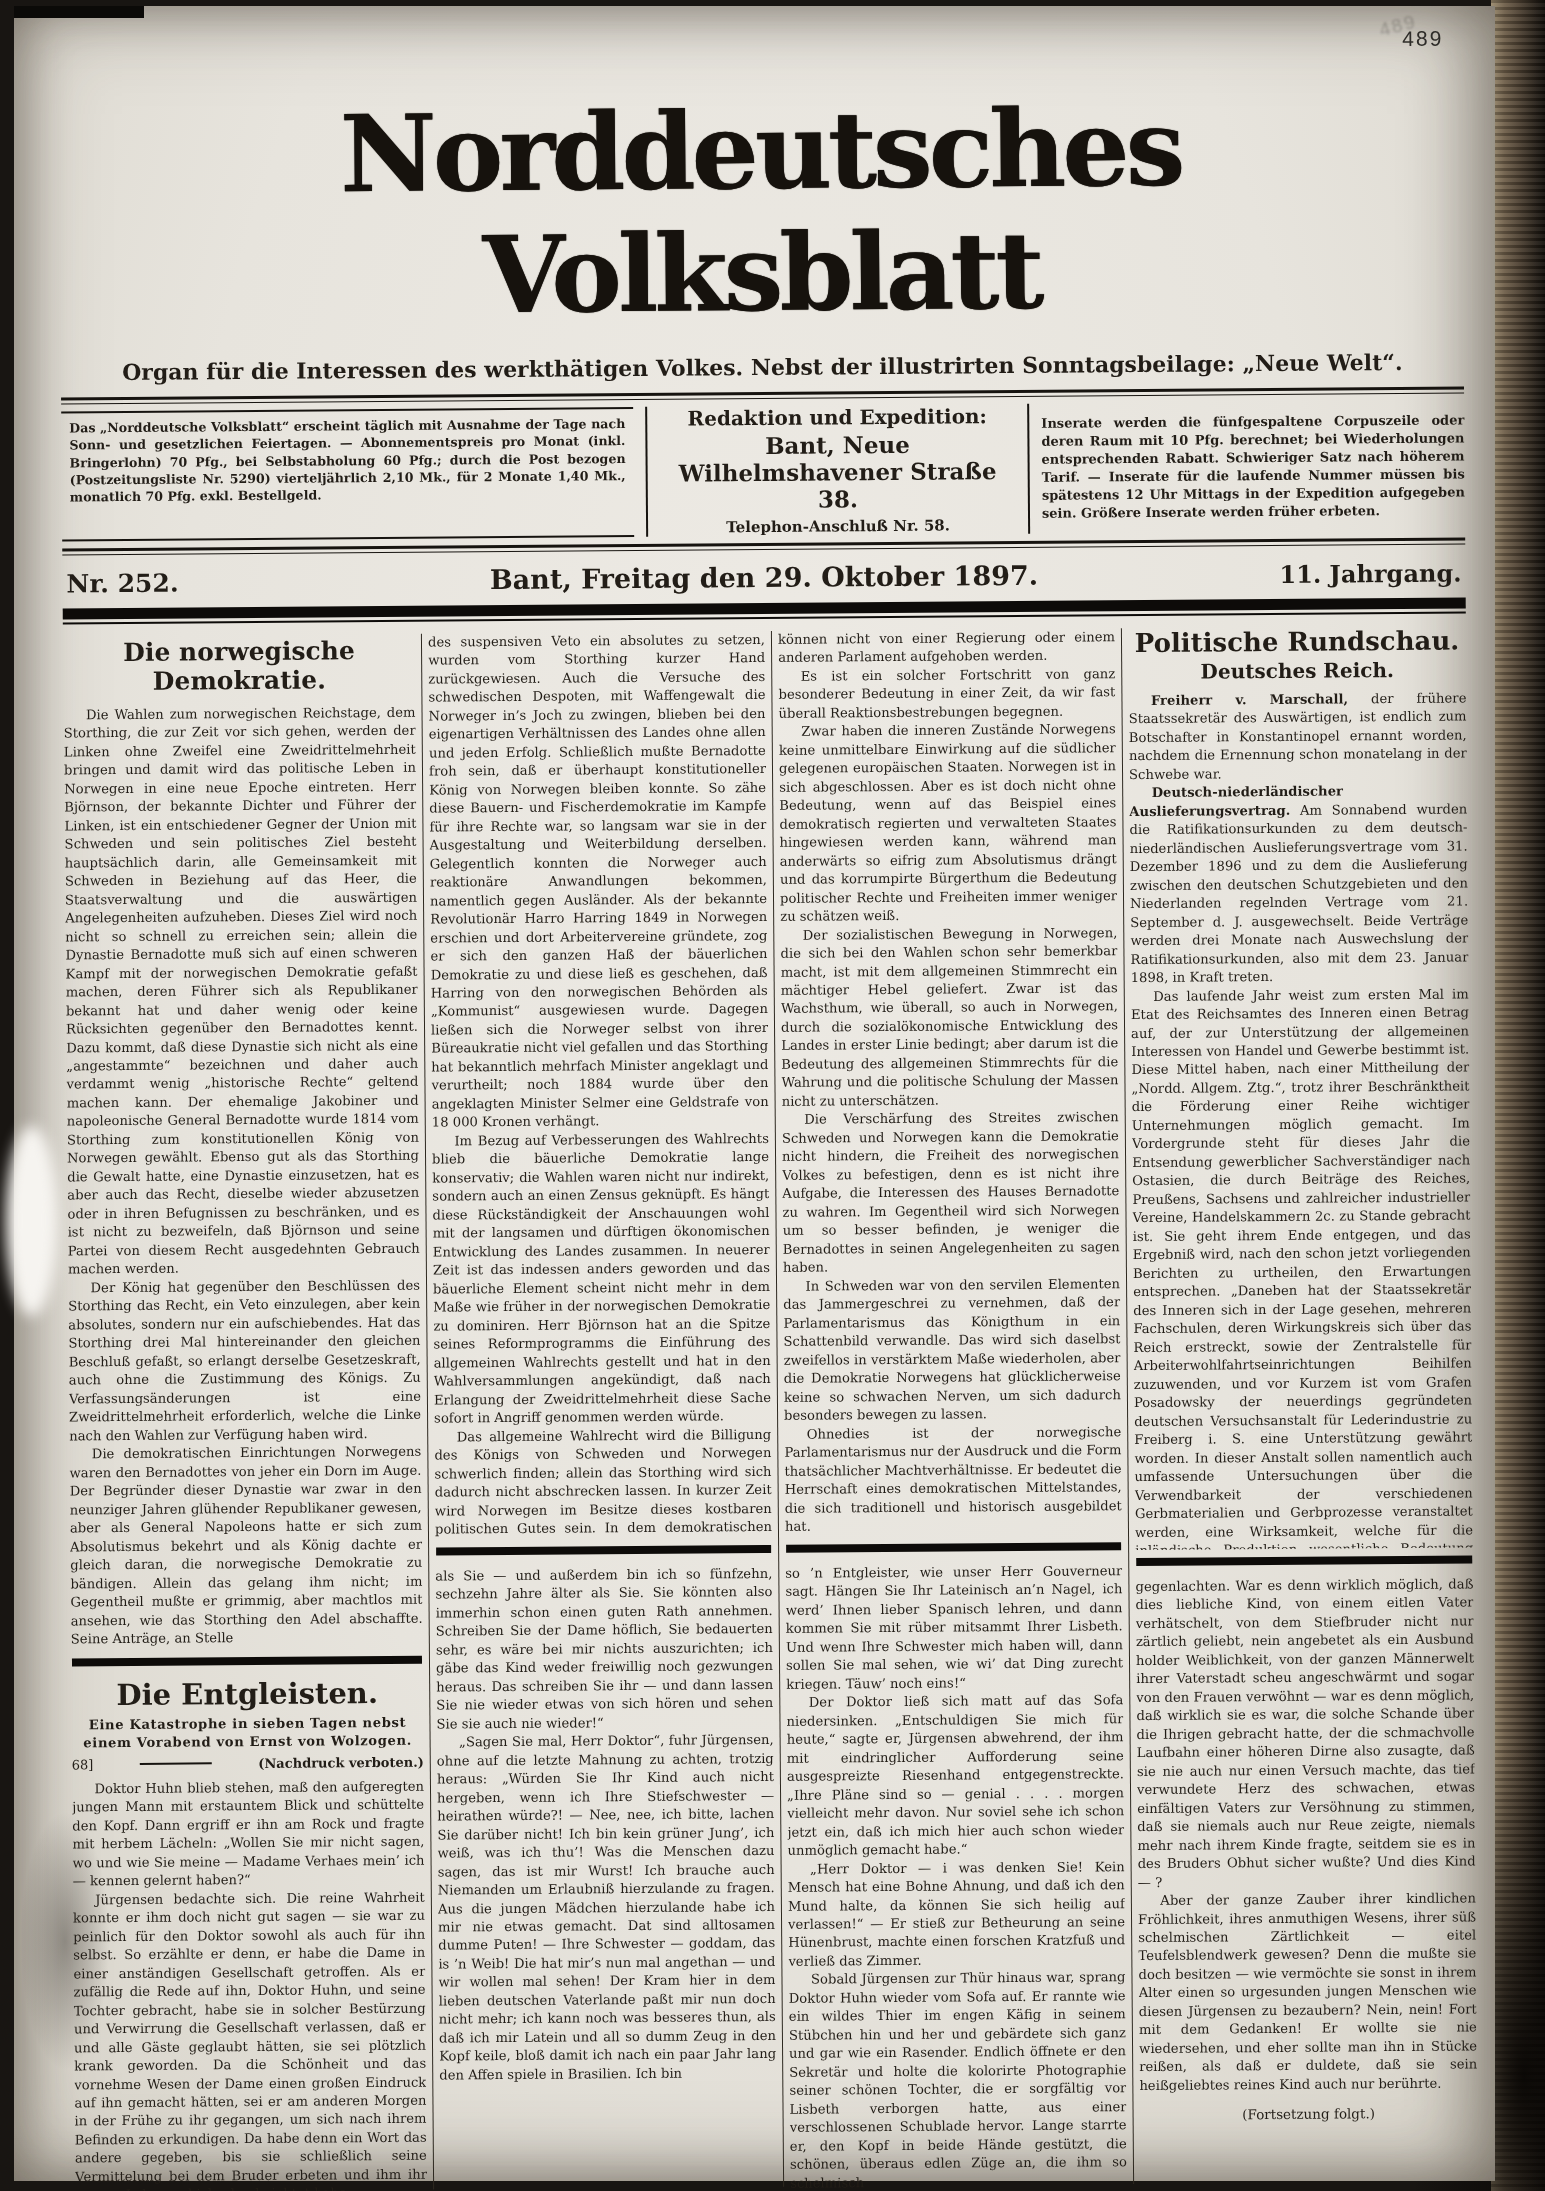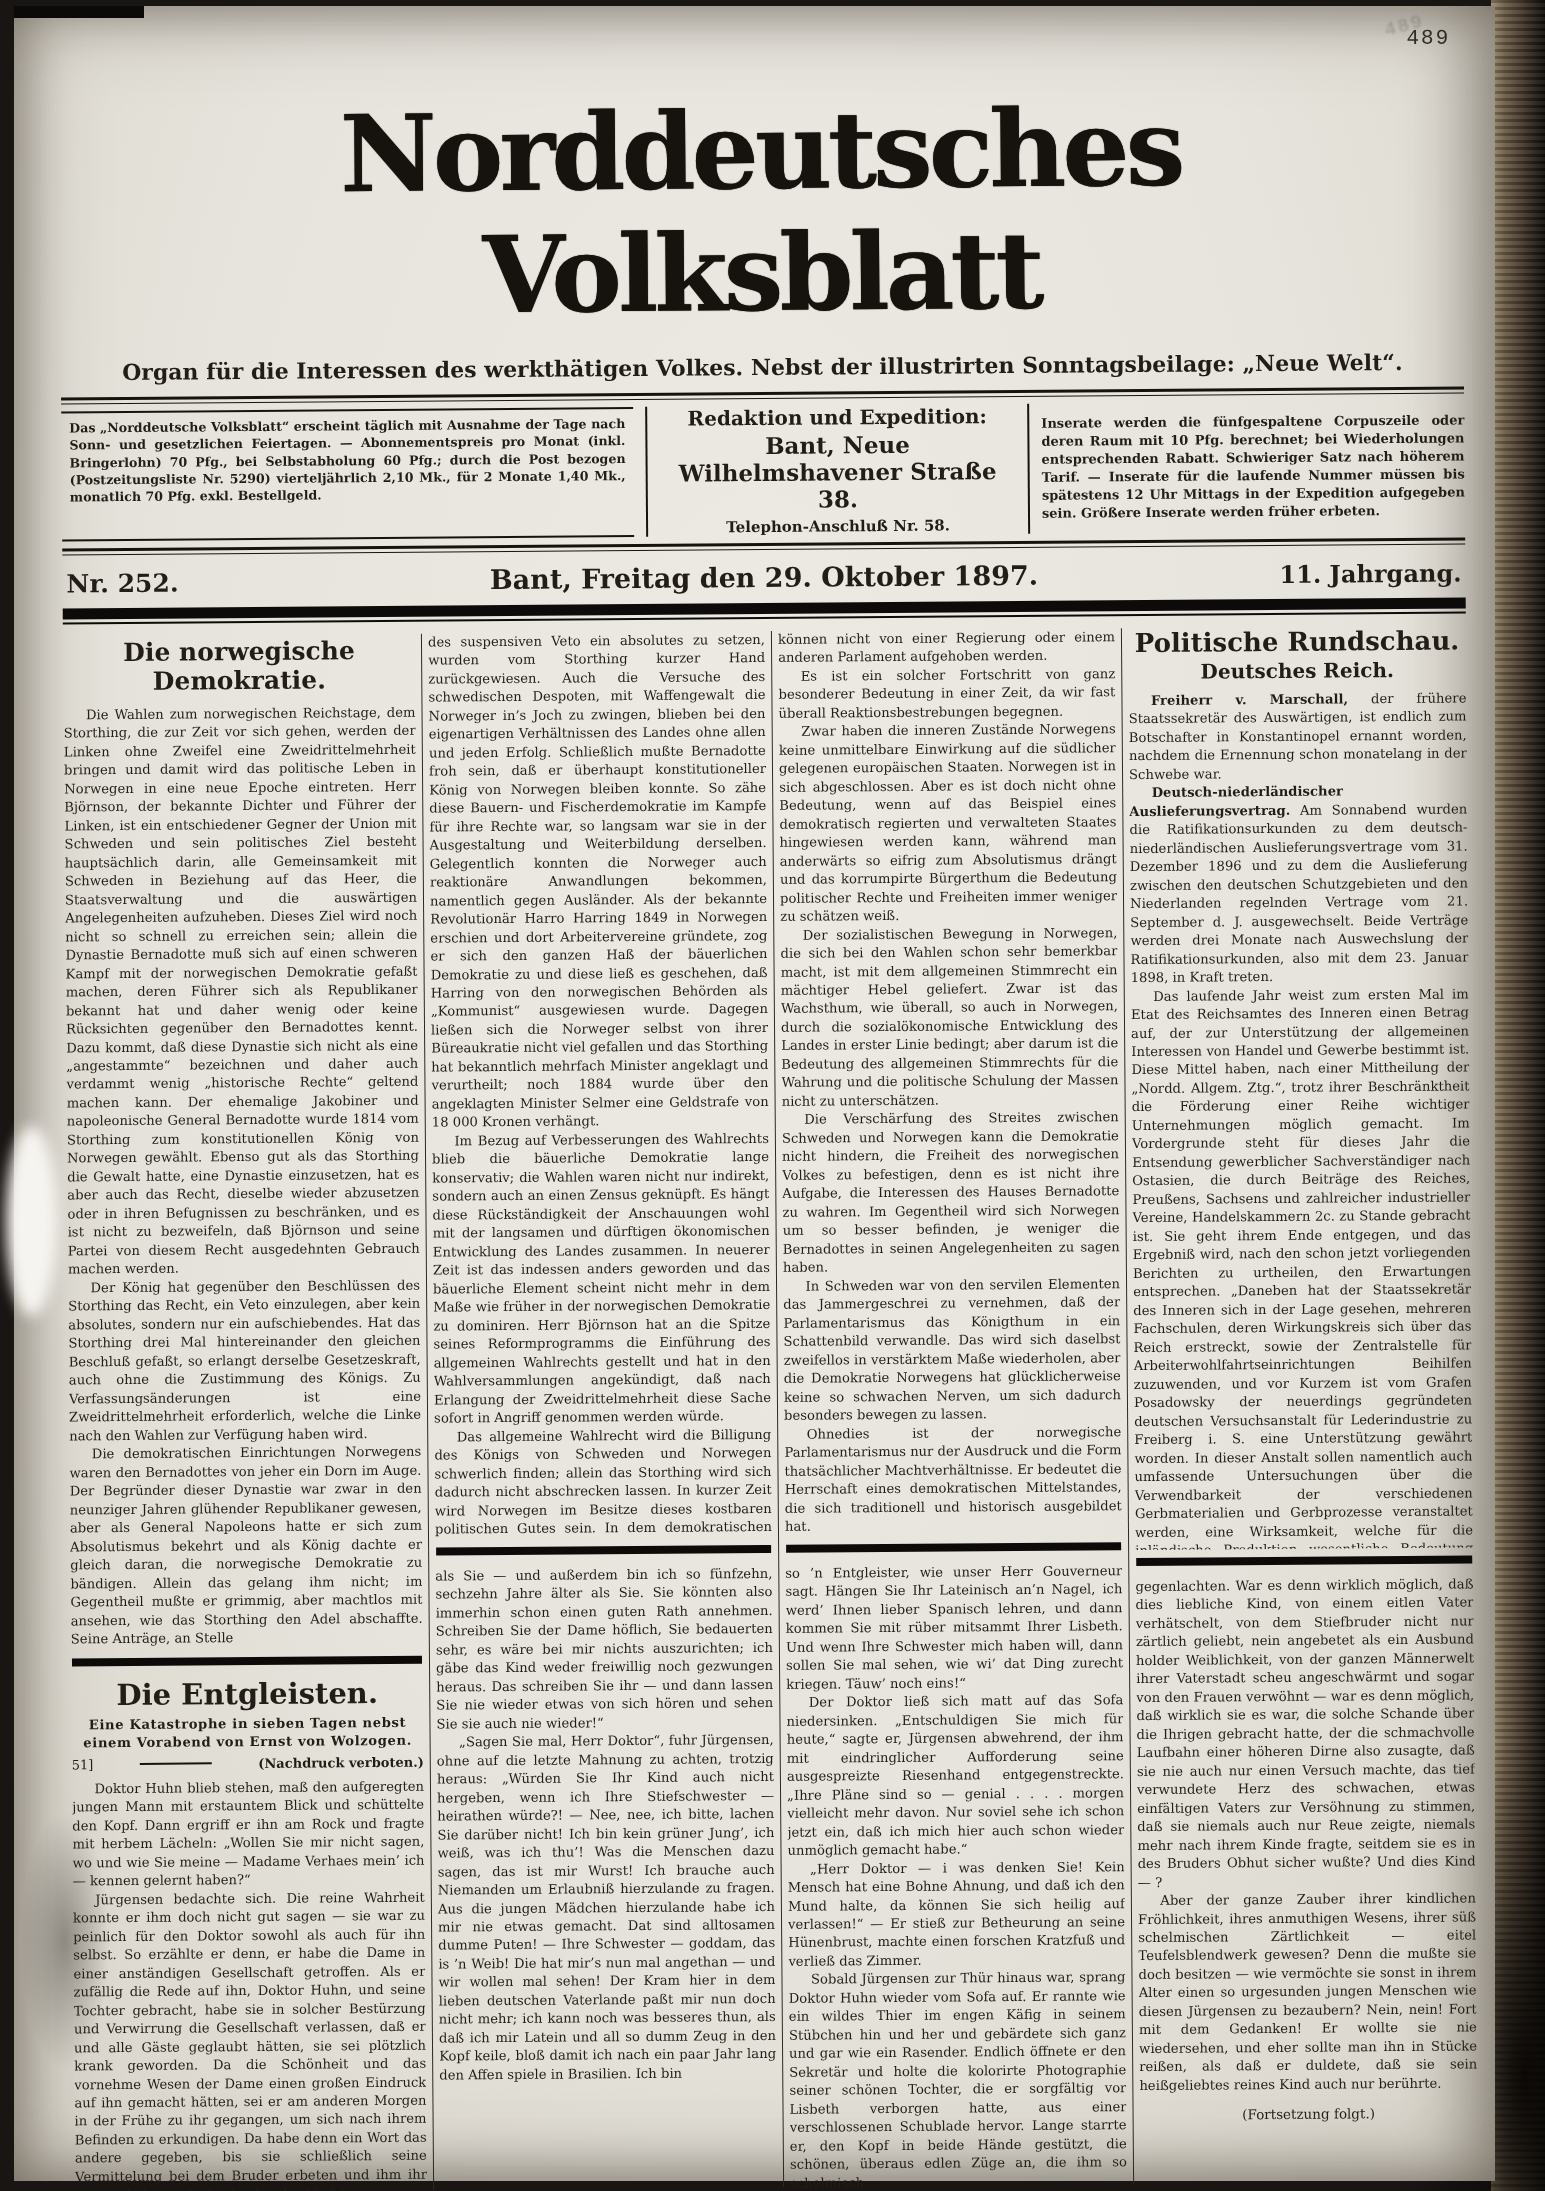--- a/index.html
+++ b/index.html
@@ -17,21 +17,21 @@
   .paper{position:absolute;left:14px;top:6px;right:50px;bottom:10px;
     background:radial-gradient(ellipse at 50% 35%, #edeae4 0%, #e7e4dd 55%, #d8d4ca 100%);
     box-shadow: inset 0 0 90px rgba(60,50,35,.35), inset -28px 0 60px rgba(40,32,22,.28), inset 18px 0 40px rgba(40,32,22,.22);}
   .corner-mark{position:absolute;left:0;top:0;width:130px;height:12px;background:#0b0a08;}
   .smudge1{position:absolute;left:6px;bottom:110px;width:90px;height:260px;
     background:radial-gradient(ellipse, rgba(30,25,20,.38), rgba(30,25,20,0) 70%);}
   .tear{position:absolute;left:-8px;top:1120px;width:52px;height:190px;background:#f6f4f0;
     border-radius:50%;filter:blur(7px);}
   .content{position:relative;padding:30px 34px 0 44px;color:#221d17;
     transform:rotate(-0.45deg);transform-origin:50% 0;}
-  .pagenum{position:absolute;top:26px;right:45px;font-family:Liberation Mono, monospace;
+  .pagenum{position:absolute;top:26px;right:52px;font-family:Liberation Sans, sans-serif;
     font-size:21px;letter-spacing:2px;color:#2e2c29;}
   .ghost{position:absolute;top:-12px;right:26px;transform:rotate(-14deg);opacity:.28;filter:blur(1px);font-size:19px;}
   .masthead{font-size:106px;font-weight:700;letter-spacing:-4px;text-align:center;
     margin:54px 0 0;line-height:1.15;color:#16120d;text-shadow:0 0 1px #16120d;}
   .subtitle{text-align:center;font-size:22px;font-weight:700;margin:20px 0 12px;}
   .rule-a{border-top:3px solid #16130f;border-bottom:1px solid #16130f;height:3px;}
   .info-row{display:flex;align-items:stretch;padding:7px 0;}
   .info-left{width:556px;border-top:2px solid #16130f;border-bottom:2px solid #16130f;
     padding:6px 8px;font-size:12.6px;font-weight:700;line-height:1.38;text-align:justify;}
   .vdiv{width:2px;background:#16130f;margin:0 12px;}
@@ -116,21 +116,21 @@
           <div class="h-art">Die norwegische Demokratie.</div>
           <p>Die Wahlen zum norwegischen Reichstage, dem Storthing, die zur Zeit vor sich gehen, werden der Linken ohne Zweifel eine Zweidrittelmehrheit bringen und damit wird das politische Leben in Norwegen in eine neue Epoche eintreten. Herr Björnson, der bekannte Dichter und Führer der Linken, ist ein entschiedener Gegner der Union mit Schweden und sein politisches Ziel besteht hauptsächlich darin, alle Gemeinsamkeit mit Schweden in Beziehung auf das Heer, die Staatsverwaltung und die auswärtigen Angelegenheiten aufzuheben. Dieses Ziel wird noch nicht so schnell zu erreichen sein; allein die Dynastie Bernadotte muß sich auf einen schweren Kampf mit der norwegischen Demokratie gefaßt machen, deren Führer sich als Republikaner bekannt hat und daher wenig oder keine Rücksichten gegenüber den Bernadottes kennt. Dazu kommt, daß diese Dynastie sich nicht als eine „angestammte“ bezeichnen und daher auch verdammt wenig „historische Rechte“ geltend machen kann. Der ehemalige Jakobiner und napoleonische General Bernadotte wurde 1814 vom Storthing zum konstitutionellen König von Norwegen gewählt. Ebenso gut als das Storthing die Gewalt hatte, eine Dynastie einzusetzen, hat es aber auch das Recht, dieselbe wieder abzusetzen oder in ihren Befugnissen zu beschränken, und es ist nicht zu bezweifeln, daß Björnson und seine Partei von diesem Recht ausgedehnten Gebrauch machen werden.</p>
           <p>Der König hat gegenüber den Beschlüssen des Storthing das Recht, ein Veto einzulegen, aber kein absolutes, sondern nur ein aufschiebendes. Hat das Storthing drei Mal hintereinander den gleichen Beschluß gefaßt, so erlangt derselbe Gesetzeskraft, auch ohne die Zustimmung des Königs. Zu Verfassungsänderungen ist eine Zweidrittelmehrheit erforderlich, welche die Linke nach den Wahlen zur Verfügung haben wird.</p>
           <p>Die demokratischen Einrichtungen Norwegens waren den Bernadottes von jeher ein Dorn im Auge. Der Begründer dieser Dynastie war zwar in den neunziger Jahren glühender Republikaner gewesen, aber als General Napoleons hatte er sich zum Absolutismus bekehrt und als König dachte er gleich daran, die norwegische Demokratie zu bändigen. Allein das gelang ihm nicht; im Gegentheil mußte er grimmig, aber machtlos mit ansehen, wie das Storthing den Adel abschaffte. Seine Anträge, an Stelle</p>
         </div>
         <div class="sep"></div>
         <div class="bot bodytext">
           <div class="h-feu">Die Entgleisten.</div>
           <div class="feu-sub">Eine Katastrophe in sieben Tagen nebst einem Vorabend von Ernst von Wolzogen.</div>
           <div class="feu-meta">
-            <span>51]</span>
+            <span>68]</span>
             <span class="dash"></span>
             <span class="rights">(Nachdruck verboten.)</span>
           </div>
           <p>Doktor Huhn blieb stehen, maß den aufgeregten jungen Mann mit erstauntem Blick und schüttelte den Kopf. Dann ergriff er ihn am Rock und fragte mit herbem Lächeln: „Wollen Sie mir nicht sagen, wo und wie Sie meine — Madame Verhaes mein’ ich — kennen gelernt haben?“</p>
           <p>Jürgensen bedachte sich. Die reine Wahrheit konnte er ihm doch nicht gut sagen — sie war zu peinlich für den Doktor sowohl als auch für ihn selbst. So erzählte er denn, er habe die Dame in einer anständigen Gesellschaft getroffen. Als er zufällig die Rede auf ihn, Doktor Huhn, und seine Tochter gebracht, habe sie in solcher Bestürzung und Verwirrung die Gesellschaft verlassen, daß er und alle Gäste geglaubt hätten, sie sei plötzlich krank geworden. Da die Schönheit und das vornehme Wesen der Dame einen großen Eindruck auf ihn gemacht hätten, sei er am anderen Morgen in der Frühe zu ihr gegangen, um sich nach ihrem Befinden zu erkundigen. Da habe denn ein Wort das andere gegeben, bis sie schließlich seine Vermittelung bei dem Bruder erbeten und ihm ihr ganzes Lebensschicksal gebeichtet habe.</p>
 
         </div>
       </div>
 
       <div class="cdiv"></div>

